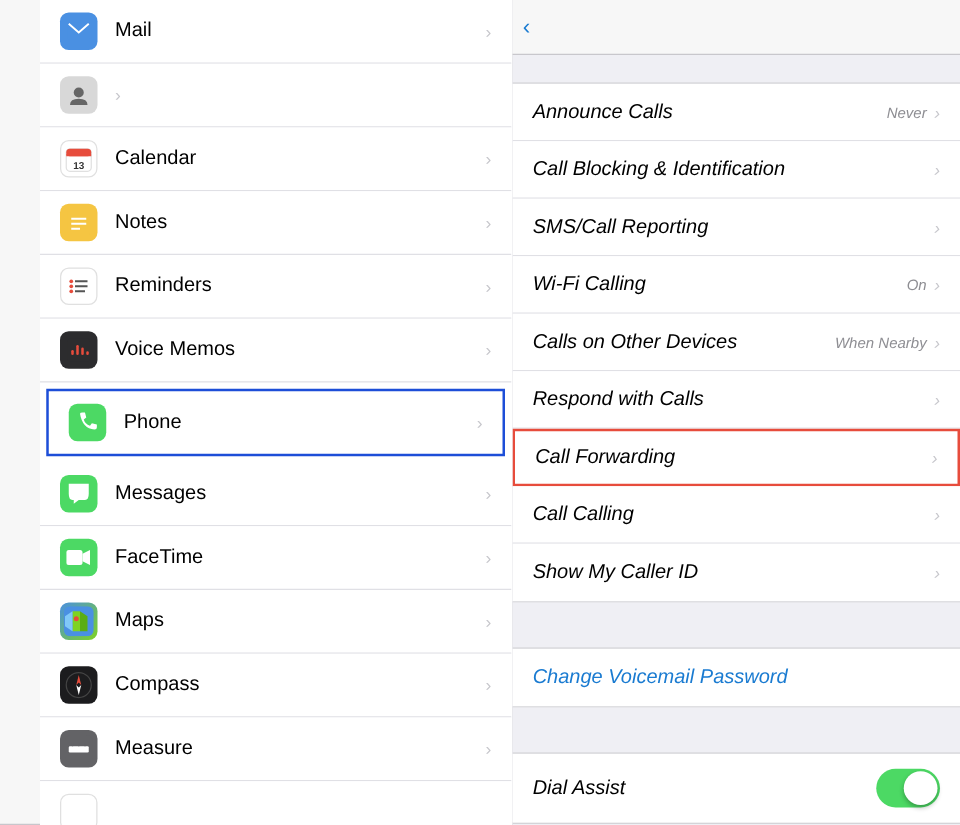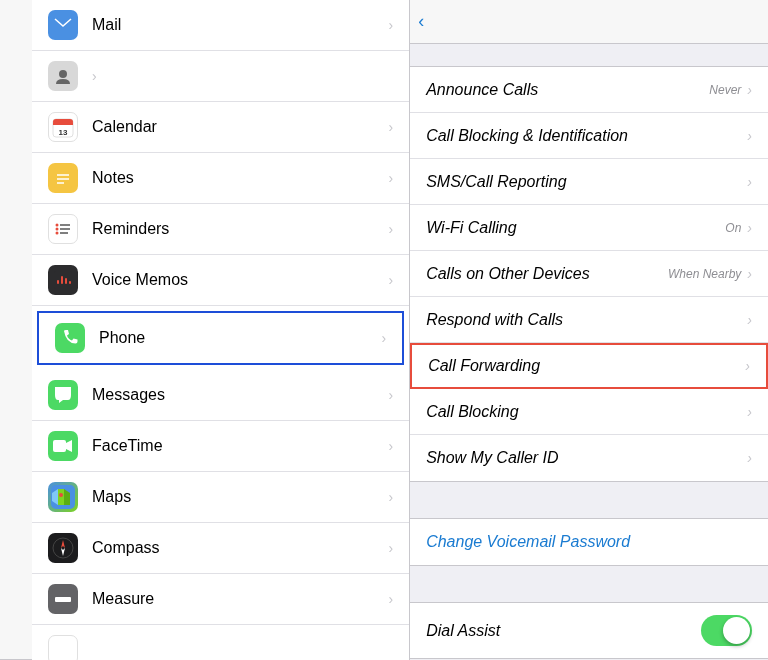--- a/index.html
+++ b/index.html
@@ -382,21 +382,21 @@
         </div>
         <div class="right-item">
           <span class="item-label">Respond with Calls</span>
           <span class="chevron">›</span>
         </div>
         <div class="right-item highlighted">
           <span class="item-label">Call Forwarding</span>
           <span class="chevron">›</span>
         </div>
         <div class="right-item">
-          <span class="item-label">Call Blocking</span>
+          <span class="item-label">Call Calling</span>
           <span class="chevron">›</span>
         </div>
         <div class="right-item">
           <span class="item-label">Show My Caller ID</span>
           <span class="chevron">›</span>
         </div>
       </div>
     <div class="divider"></div>
     <div class="right-list" id="right-action-list">
         <div class="right-item action-item">

